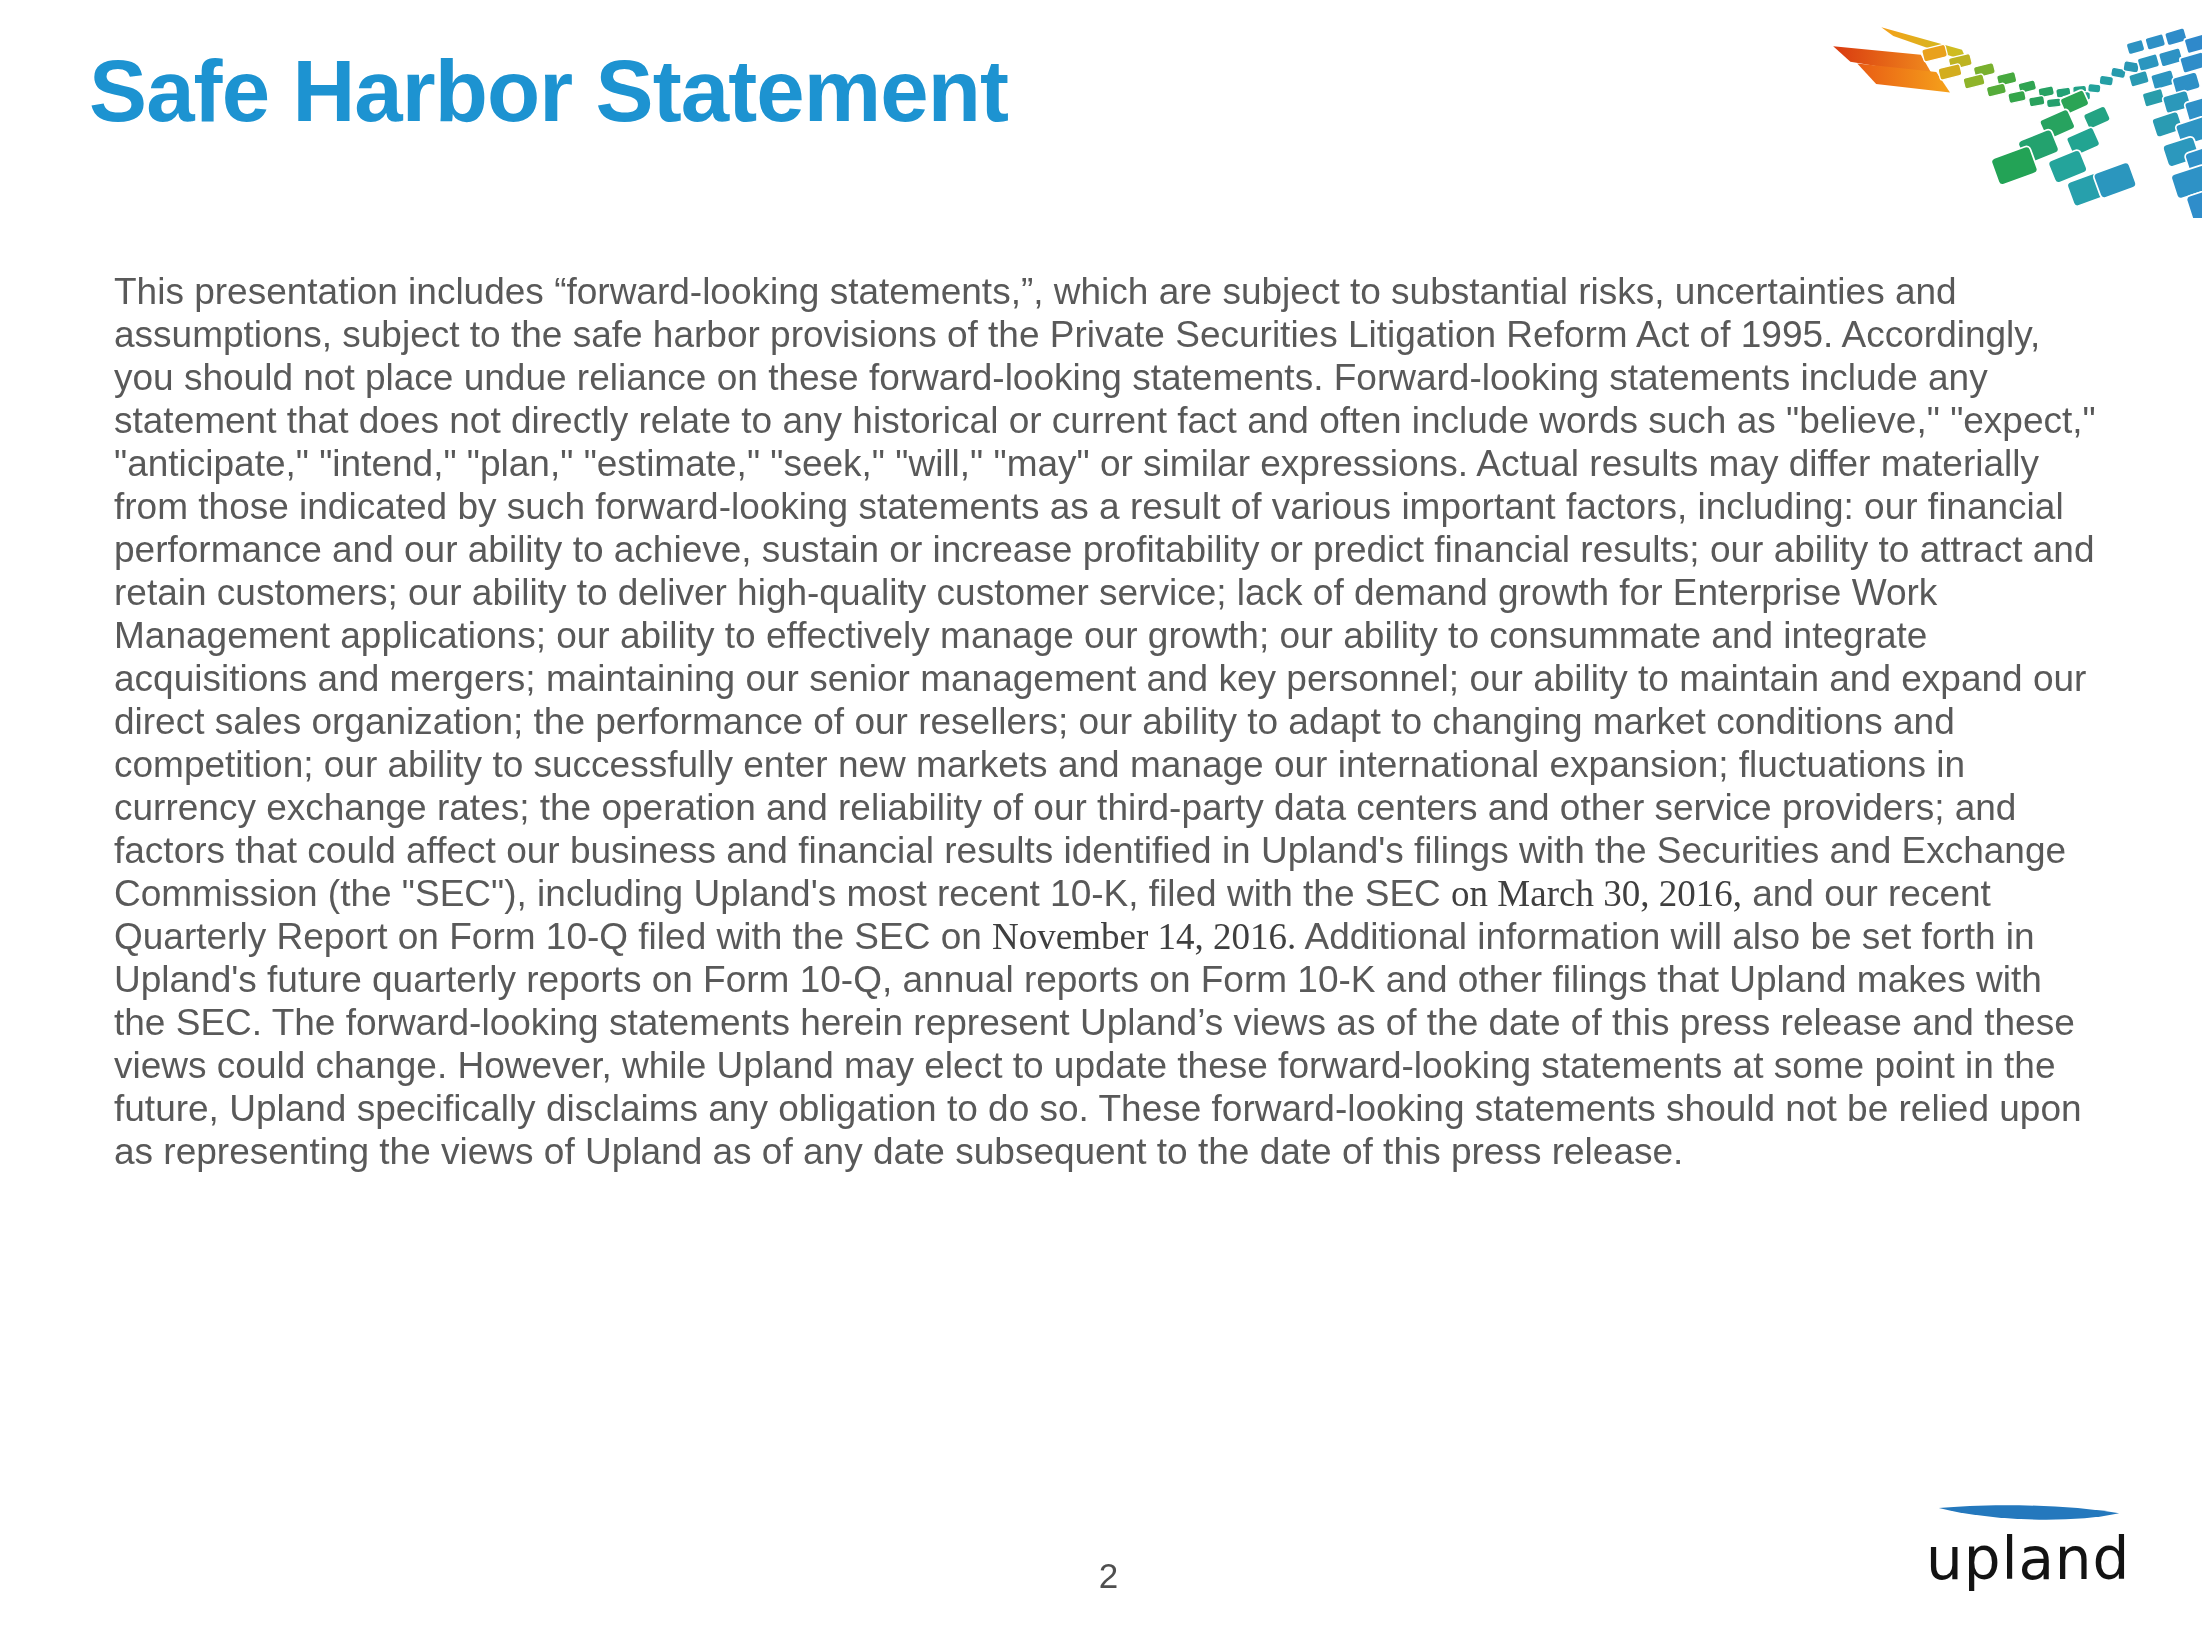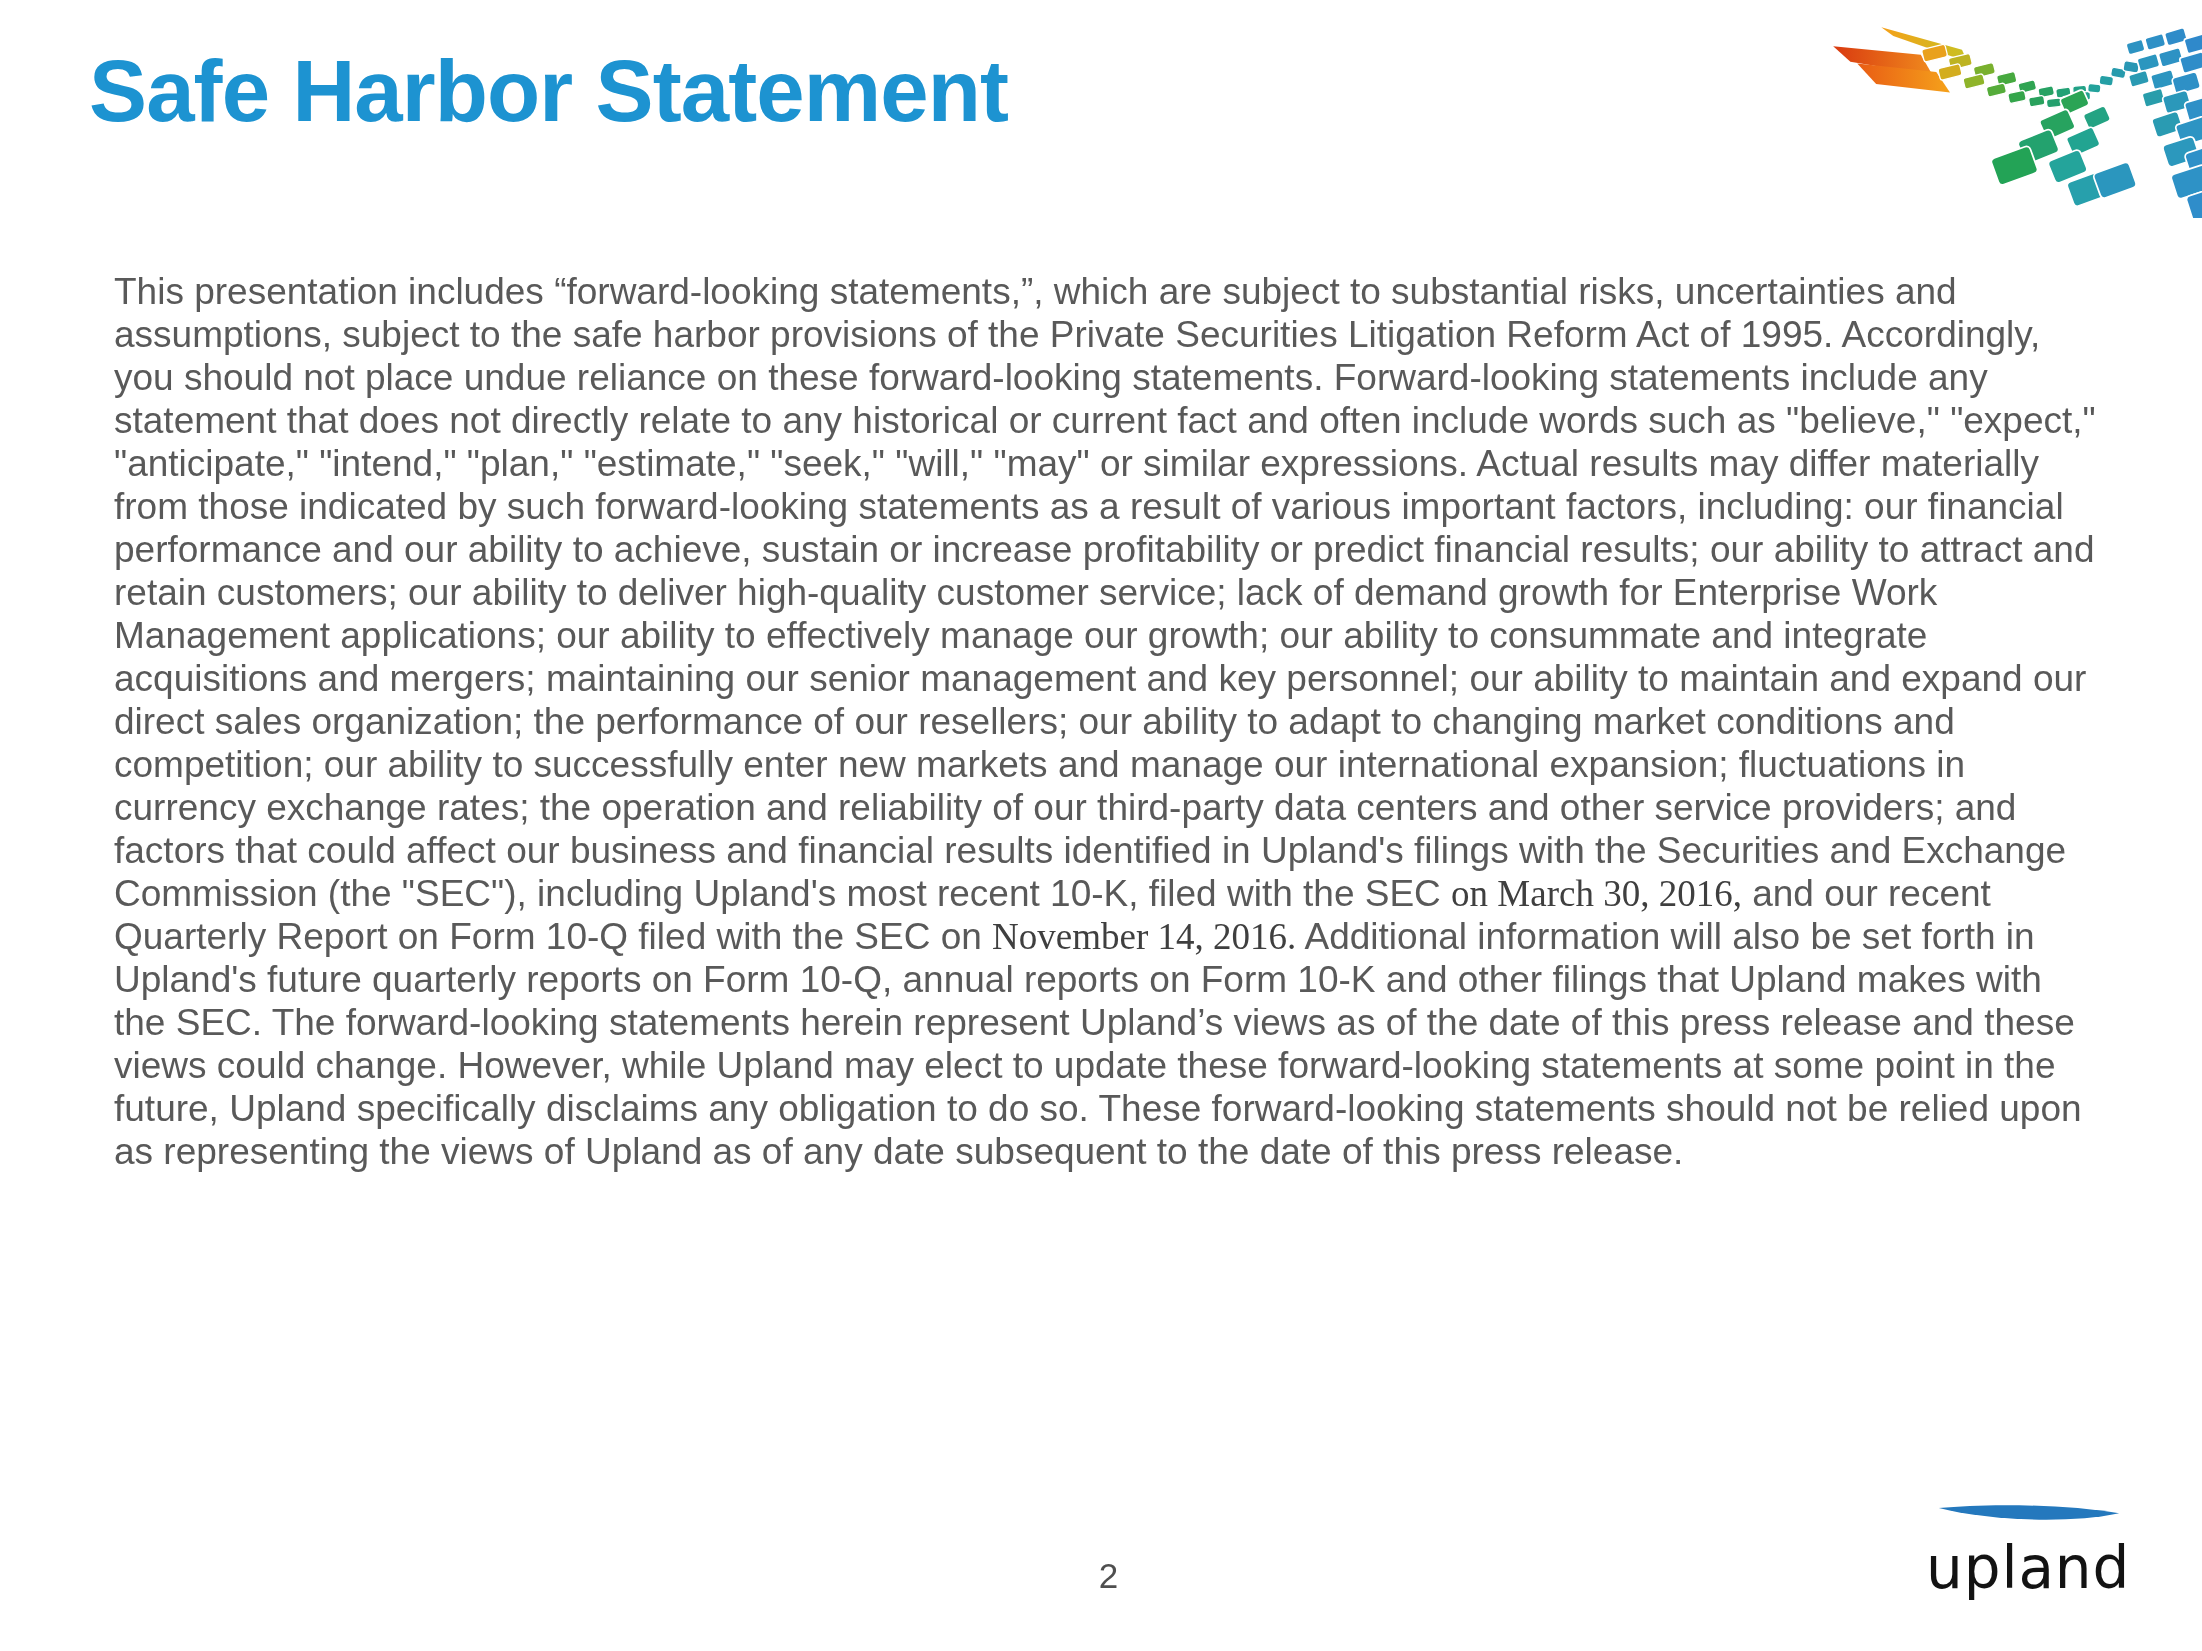--- a/index.html
+++ b/index.html
@@ -70,21 +70,20 @@
   .logo-text{
     position:absolute;
     left:0px;
     top:29px;
     font-family:"DejaVu Sans",sans-serif;
     font-size:58px;
     font-weight:500;
     color:#131313;
     letter-spacing:0.9px;
     line-height:1.1;
-    margin-top:9px;
   }
 </style>
 </head>
 <body>
 
 <div class="slide">
 
   <h1 class="slide-title">Safe Harbor Statement</h1>
 
   <svg class="mosaic" viewBox="0 0 432 248" aria-hidden="true">

